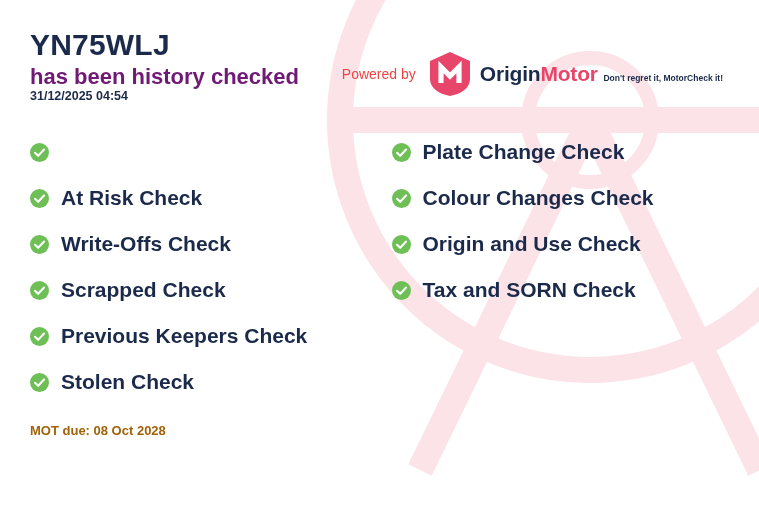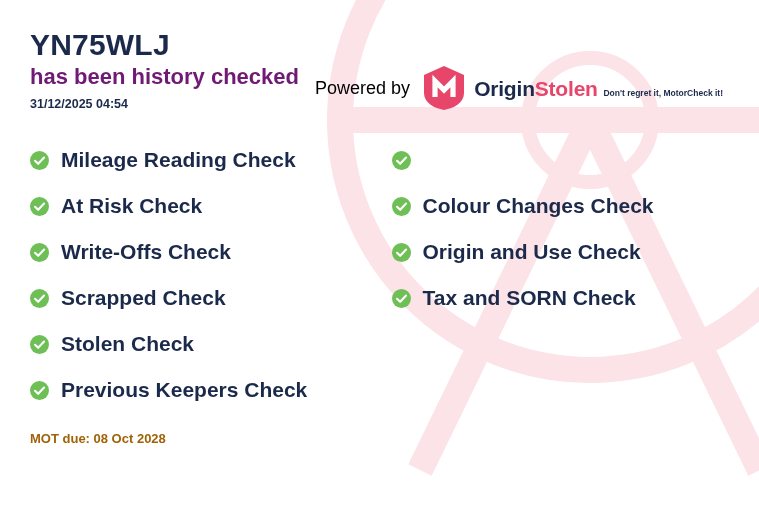--- a/index.html
+++ b/index.html
@@ -25,52 +25,52 @@
   .content {
     position: relative;
     z-index: 2;
     padding: 28px 30px 0 30px;
   }
 
   
   .header {
     display: flex;
     justify-content: space-between;
-    align-items: flex-end;
+    align-items: center;
   }
   .reg-block { line-height: 1.12; }
   .reg {
     font-size: 30px;
     font-weight: bold;
     color: #1b2a4a;
     letter-spacing: 0.2px;
   }
   .reg-sub {
     font-size: 22px;
     font-weight: bold;
     color: #701a75;
     margin-top: 3px;
   }
   .timestamp {
     font-size: 12.5px;
     font-weight: bold;
     color: #1b2a4a;
-    margin-top: 8px;
+    margin-top: 0;
   }
 
   .brand {
     display: flex;
     align-items: center;
     gap: 12px;
     margin-top: 16px;
     margin-right: 6px;
   }
   .powered-by {
-    font-size: 18px;
-    color: #000000;
+    font-size: 14px;
+    color: #ef4444;
     font-weight: normal;
     white-space: nowrap;
   }
   .logo-lockup {
     display: flex;
     align-items: center;
     gap: 8px;
   }
   .logo-mark {
     width: 44px;
@@ -154,37 +154,36 @@
       <span class="powered-by">Powered by</span>
       <div class="logo-lockup">
         <span class="logo-mark">
           <svg viewBox="0 0 44 46" width="44" height="46">
             <path d="M22 1 L42 10 V28 C42 38 32 43 22 45 C12 43 2 38 2 28 V10 Z" fill="#e8456a"></path>
             <path d="M13 32 V16 L22 25 L31 16 V32" fill="none" stroke="#ffffff" stroke-width="5.2" stroke-linejoin="miter" stroke-linecap="butt"></path>
           </svg>
         </span>
         <span class="logo-text">
           <span class="name">
-            <span class="motor">Origin</span><span class="check">Stolen</span>
+            <span class="motor">Origin</span><span class="check">Motor</span>
           </span>
           <span class="tag">Don't regret it, MotorCheck it!</span>
         </span>
       </div>
     </div>
   </div>
 
   <div class="checks">
 
     <div class="col left">
       <div class="check-item">
         <svg class="tick" viewBox="0 0 20 20">
             <circle cx="10" cy="10" r="10" fill="#6fbf57"></circle>
             <path d="M5.3 10.3 L8.6 13.5 L14.8 6.9" fill="none" stroke="#ffffff" stroke-width="2.2" stroke-linecap="round" stroke-linejoin="round"></path>
           </svg>
-        <span class="check-label">Mileage Reading Check</span>
       </div>
       <div class="check-item">
         <svg class="tick" viewBox="0 0 20 20">
             <circle cx="10" cy="10" r="10" fill="#6fbf57"></circle>
             <path d="M5.3 10.3 L8.6 13.5 L14.8 6.9" fill="none" stroke="#ffffff" stroke-width="2.2" stroke-linecap="round" stroke-linejoin="round"></path>
           </svg>
         <span class="check-label">At Risk Check</span>
       </div>
       <div class="check-item">
         <svg class="tick" viewBox="0 0 20 20">
@@ -198,37 +197,38 @@
             <circle cx="10" cy="10" r="10" fill="#6fbf57"></circle>
             <path d="M5.3 10.3 L8.6 13.5 L14.8 6.9" fill="none" stroke="#ffffff" stroke-width="2.2" stroke-linecap="round" stroke-linejoin="round"></path>
           </svg>
         <span class="check-label">Scrapped Check</span>
       </div>
       <div class="check-item">
         <svg class="tick" viewBox="0 0 20 20">
             <circle cx="10" cy="10" r="10" fill="#6fbf57"></circle>
             <path d="M5.3 10.3 L8.6 13.5 L14.8 6.9" fill="none" stroke="#ffffff" stroke-width="2.2" stroke-linecap="round" stroke-linejoin="round"></path>
           </svg>
+        <span class="check-label">Previous Keepers Check</span>
+      </div>
+      <div class="check-item">
+        <svg class="tick" viewBox="0 0 20 20">
+            <circle cx="10" cy="10" r="10" fill="#6fbf57"></circle>
+            <path d="M5.3 10.3 L8.6 13.5 L14.8 6.9" fill="none" stroke="#ffffff" stroke-width="2.2" stroke-linecap="round" stroke-linejoin="round"></path>
+          </svg>
         <span class="check-label">Stolen Check</span>
       </div>
-      <div class="check-item">
-        <svg class="tick" viewBox="0 0 20 20">
-            <circle cx="10" cy="10" r="10" fill="#6fbf57"></circle>
-            <path d="M5.3 10.3 L8.6 13.5 L14.8 6.9" fill="none" stroke="#ffffff" stroke-width="2.2" stroke-linecap="round" stroke-linejoin="round"></path>
-          </svg>
-        <span class="check-label">Previous Keepers Check</span>
-      </div>
     </div>
 
     <div class="col right">
       <div class="check-item">
         <svg class="tick" viewBox="0 0 20 20">
             <circle cx="10" cy="10" r="10" fill="#6fbf57"></circle>
             <path d="M5.3 10.3 L8.6 13.5 L14.8 6.9" fill="none" stroke="#ffffff" stroke-width="2.2" stroke-linecap="round" stroke-linejoin="round"></path>
           </svg>
+        <span class="check-label">Plate Change Check</span>
       </div>
       <div class="check-item">
         <svg class="tick" viewBox="0 0 20 20">
             <circle cx="10" cy="10" r="10" fill="#6fbf57"></circle>
             <path d="M5.3 10.3 L8.6 13.5 L14.8 6.9" fill="none" stroke="#ffffff" stroke-width="2.2" stroke-linecap="round" stroke-linejoin="round"></path>
           </svg>
         <span class="check-label">Colour Changes Check</span>
       </div>
       <div class="check-item">
         <svg class="tick" viewBox="0 0 20 20">

